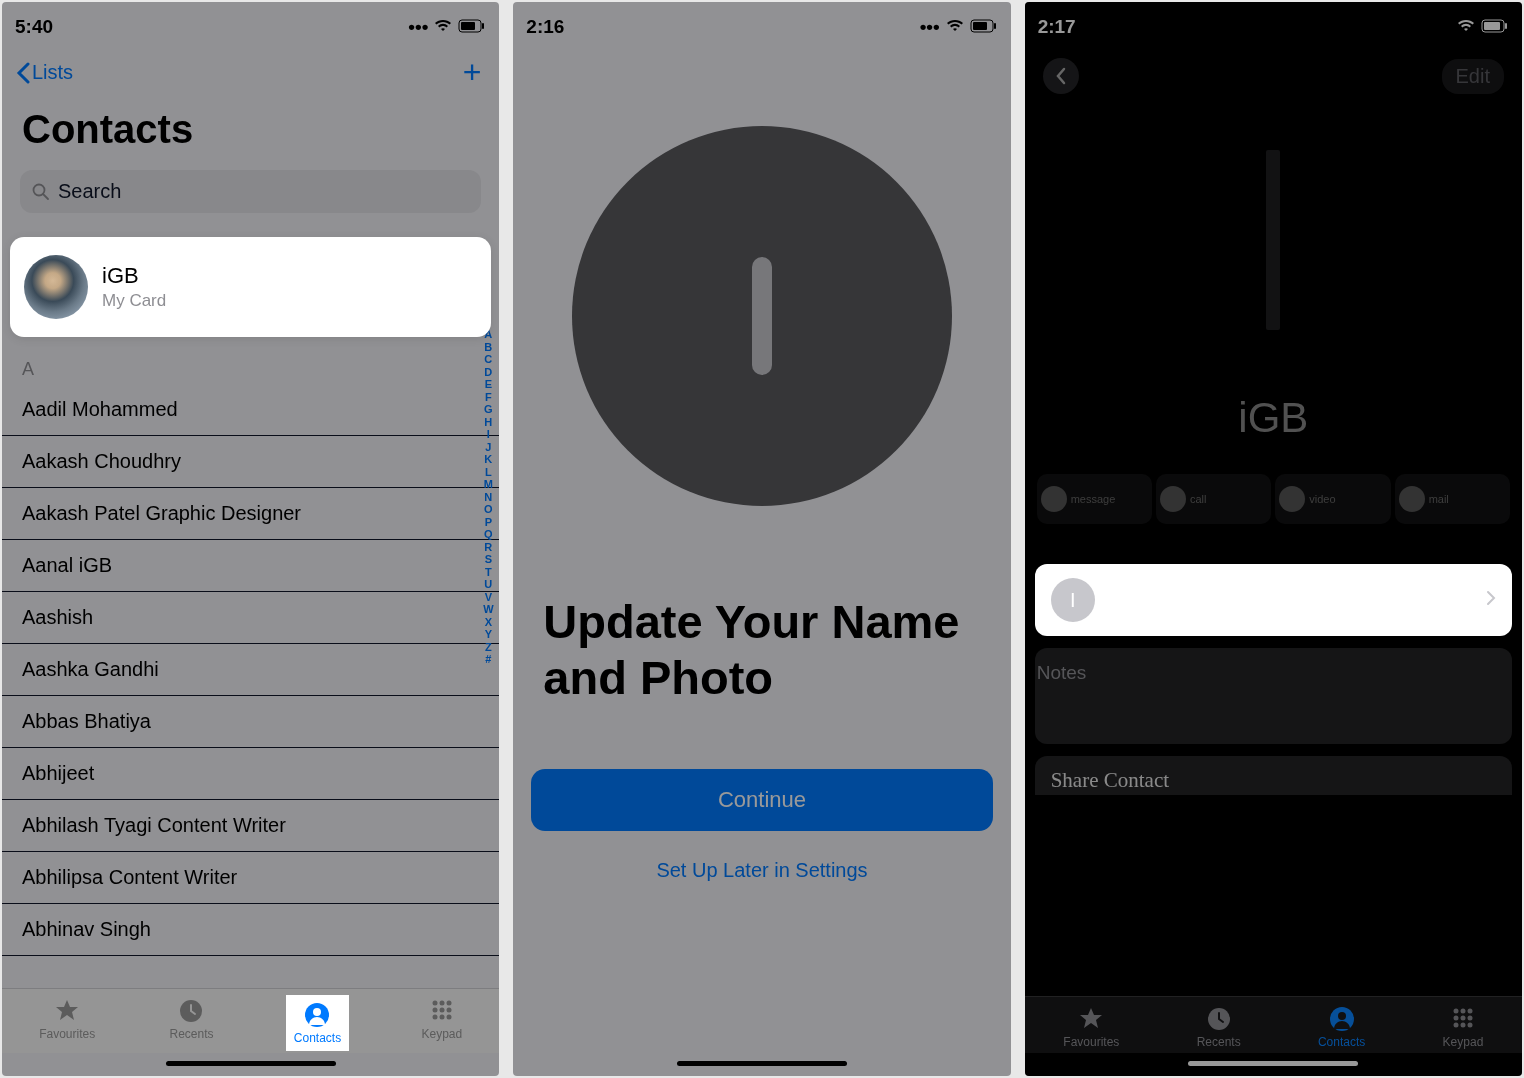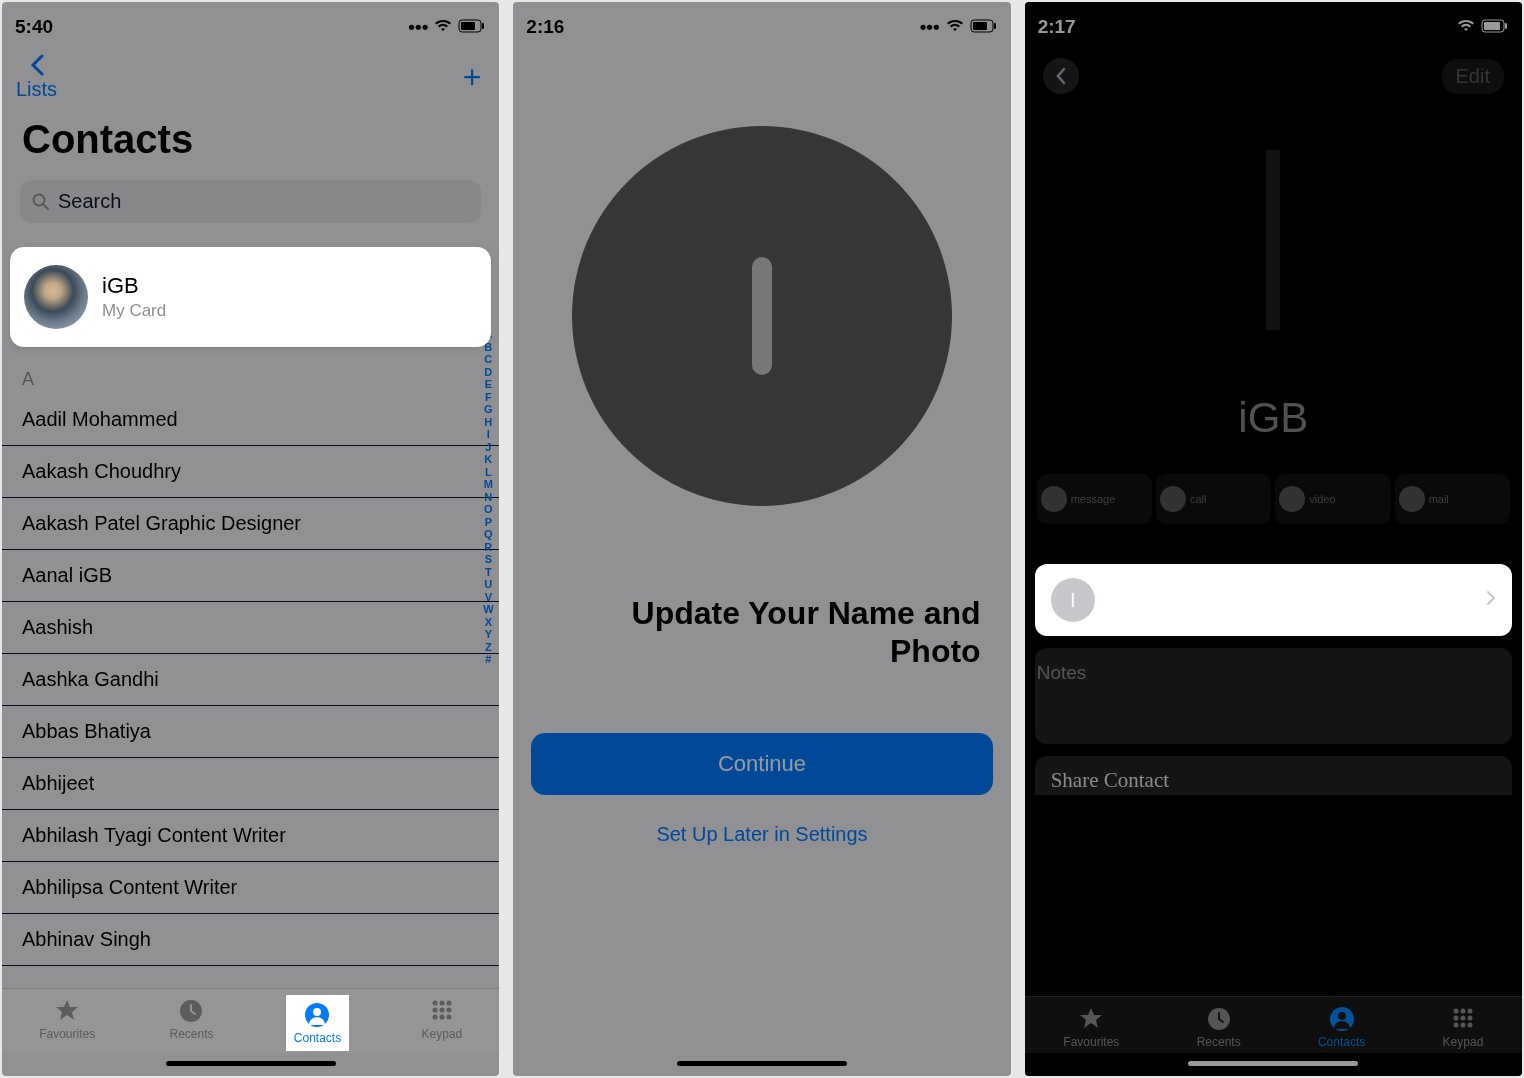--- a/index.html
+++ b/index.html
@@ -6,21 +6,21 @@
 body { background: #e8e8e8; display: flex; gap: 14px; padding: 2px; width: 1524px; height: 1078px; }
 .phone { flex: 1; background: #f2f2f7; border-radius: 4px; position: relative; overflow: hidden; display: flex; flex-direction: column; }
 .phone.dimmed::after { content: ''; position: absolute; inset: 0; background: rgba(0,0,0,0.4); pointer-events: none; }
 .phone.dark { background: #000; }
 .phone.dark .status-bar { color: #fff; }
 .status-bar { display: flex; justify-content: space-between; align-items: center; padding: 14px 13px 8px; font-size: 19px; font-weight: 600; }
 .status-right { display: flex; gap: 6px; align-items: center; }
 
 
 .nav-header { display: flex; justify-content: space-between; align-items: center; padding: 8px 14px; }
-.back-link { color: #007aff; font-size: 20px; display: flex; align-items: center; gap: 2px; flex-direction: column; }
+.back-link { color: #007aff; font-size: 20px; display: flex; align-items: center; gap: 2px; }
 .back-link svg { width: 14px; height: 22px; }
 .add-btn { color: #007aff; font-size: 32px; font-weight: 300; padding-right: 4px; }
 .page-title { font-size: 40px; font-weight: 700; padding: 8px 20px; }
 .search-box { margin: 10px 18px; background: #e3e3e8; border-radius: 12px; padding: 10px 12px; display: flex; align-items: center; gap: 8px; color: #0f172a; font-size: 20px; }
 .my-card { margin: 14px 8px; background: #fff; border-radius: 14px; padding: 18px 14px; display: flex; align-items: center; gap: 14px; box-shadow: 0 2px 10px rgba(0,0,0,0.1); position: relative; z-index: 10; }
 .avatar { width: 64px; height: 64px; border-radius: 50%; background: linear-gradient(135deg, #8a9ba8, #5a6b78); overflow: hidden; }
 .avatar-img { width: 100%; height: 100%; background: radial-gradient(circle at 45% 40%, #d4b896 0%, #c4a886 15%, #3a4a58 40%, #6a7a88 60%, #aabbcc 100%); }
 .my-card-text .name { font-size: 22px; font-weight: 500; }
 .my-card-text .sub { font-size: 17px; color: #8e8e93; margin-top: 2px; }
 .section-header { padding: 8px 20px 4px; color: #8e8e93; font-size: 18px; font-weight: 500; background: #f2f2f7; }
@@ -30,21 +30,21 @@
 .tab-item { display: flex; flex-direction: column; align-items: center; gap: 2px; color: #999; font-size: 12px; }
 .tab-item.active { color: #007aff; }
 .tab-item.highlighted { background: #fff; padding: 4px 6px; position: relative; z-index: 10; box-shadow: 0 0 0 2px #fff; }
 .tab-icon { width: 28px; height: 28px; }
 .home-indicator { width: 170px; height: 5px; background: #000; border-radius: 3px; margin: 8px auto 10px; }
 .phone.dark .home-indicator { background: #fff; }
 
 
 .big-avatar { width: 380px; height: 380px; border-radius: 50%; background: #5a5a5e; margin: 80px auto 0; display: flex; align-items: center; justify-content: center; }
 .big-avatar-letter { width: 20px; height: 118px; background: #c7c7cc; border-radius: 10px; }
-.update-title { font-size: 32px; font-weight: 700; text-align: right; margin: 88px 30px 16px; line-height: 1.2; }
+.update-title { font-size: 47px; font-weight: 700; text-align: left; margin: 88px 30px 16px; line-height: 1.2; }
 .update-desc { font-size: 20px; text-align: center; color: #3c3c43; margin: 0 18px; line-height: 1.4; }
 .continue-btn { margin: 46px 18px 0; background: #007aff; color: #fff; font-size: 22px; font-weight: 500; padding: 18px; border-radius: 14px; text-align: center; }
 .setup-later { text-align: center; color: #007aff; font-size: 20px; margin: 28px 0; }
 
 
 .s3-header { display: flex; justify-content: space-between; align-items: center; padding: 12px 18px; }
 .s3-back { width: 36px; height: 36px; border-radius: 50%; background: rgba(120,120,128,0.3); display: flex; align-items: center; justify-content: center; color: #aaa; }
 .s3-edit { font-size: 20px; color: #5a5a60; background: rgba(120,120,128,0.2); padding: 6px 14px; border-radius: 16px; }
 .poster-area { height: 360px; display: flex; flex-direction: column; align-items: center; justify-content: flex-end; position: relative; }
 .poster-placeholder { position: absolute; top: 44px; width: 14px; height: 180px; background: rgba(120,120,128,0.25); border-radius: 2px; }

